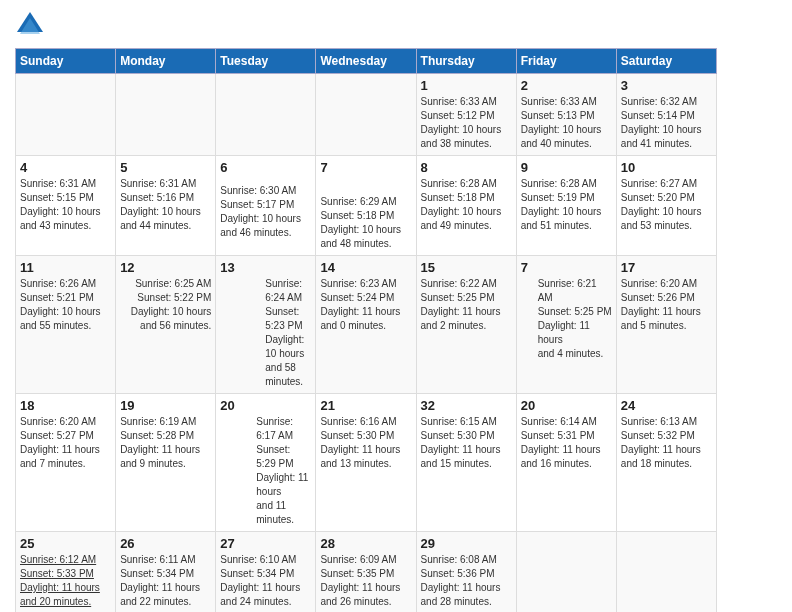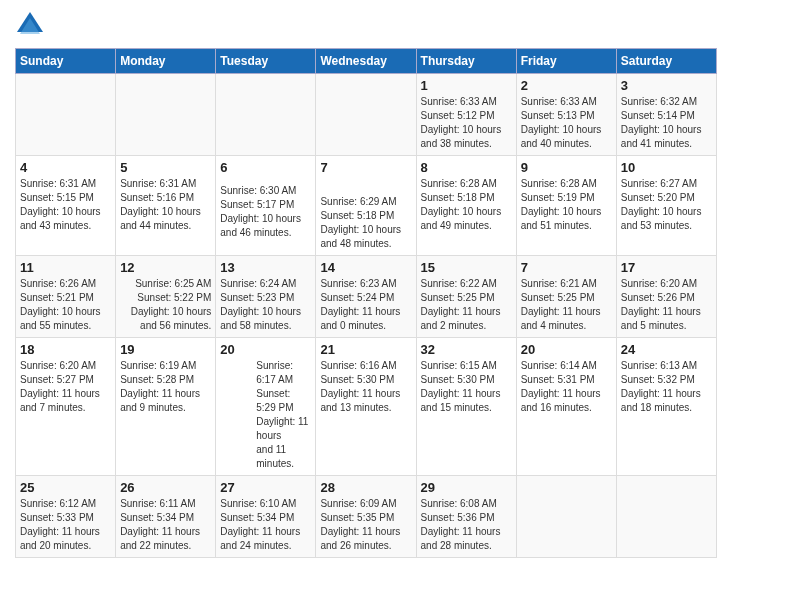--- a/index.html
+++ b/index.html
@@ -225,42 +225,42 @@
           </td>
           <td>
             <span class="day-num">12</span>
             <div class="day-info" style="white-space: pre-line; text-align: right;">Sunrise: 6:25 AM
 Sunset: 5:22 PM
 Daylight: 10 hours
 and 56 minutes.</div>
           </td>
           <td>
             <span class="day-num">13</span>
-            <div class="day-info" style="white-space: pre-line;">Sunrise: 6:24 AM
+            <div class="day-info" style="white-space: pre-line; margin-left: 45px;">Sunrise: 6:24 AM
 Sunset: 5:23 PM
 Daylight: 10 hours
 and 58 minutes.</div>
           </td>
           <td>
             <span class="day-num">14</span>
             <div class="day-info" style="white-space: pre-line;">Sunrise: 6:23 AM
 Sunset: 5:24 PM
 Daylight: 11 hours
 and 0 minutes.</div>
           </td>
           <td>
             <span class="day-num">15</span>
             <div class="day-info" style="white-space: pre-line;">Sunrise: 6:22 AM
 Sunset: 5:25 PM
 Daylight: 11 hours
 and 2 minutes.</div>
           </td>
           <td>
             <span class="day-num">7</span>
-            <div class="day-info" style="white-space: pre-line;">Sunrise: 6:21 AM
+            <div class="day-info" style="white-space: pre-line; margin-left: 17px;">Sunrise: 6:21 AM
 Sunset: 5:25 PM
 Daylight: 11 hours
 and 4 minutes.</div>
           </td>
           <td>
             <span class="day-num">17</span>
             <div class="day-info" style="white-space: pre-line;">Sunrise: 6:20 AM
 Sunset: 5:26 PM
 Daylight: 11 hours
 and 5 minutes.</div>
@@ -313,21 +313,21 @@
             <span class="day-num">24</span>
             <div class="day-info" style="white-space: pre-line;">Sunrise: 6:13 AM
 Sunset: 5:32 PM
 Daylight: 11 hours
 and 18 minutes.</div>
           </td>
         </tr>
         <tr>
           <td>
             <span class="day-num">25</span>
-            <div class="day-info" style="white-space: pre-line;">Sunrise: 6:12 AM
+            <div class="day-info" style="white-space: pre-line; text-decoration: underline;">Sunrise: 6:12 AM
 Sunset: 5:33 PM
 Daylight: 11 hours
 and 20 minutes.</div>
           </td>
           <td>
             <span class="day-num">26</span>
             <div class="day-info" style="white-space: pre-line;">Sunrise: 6:11 AM
 Sunset: 5:34 PM
 Daylight: 11 hours
 and 22 minutes.</div>

